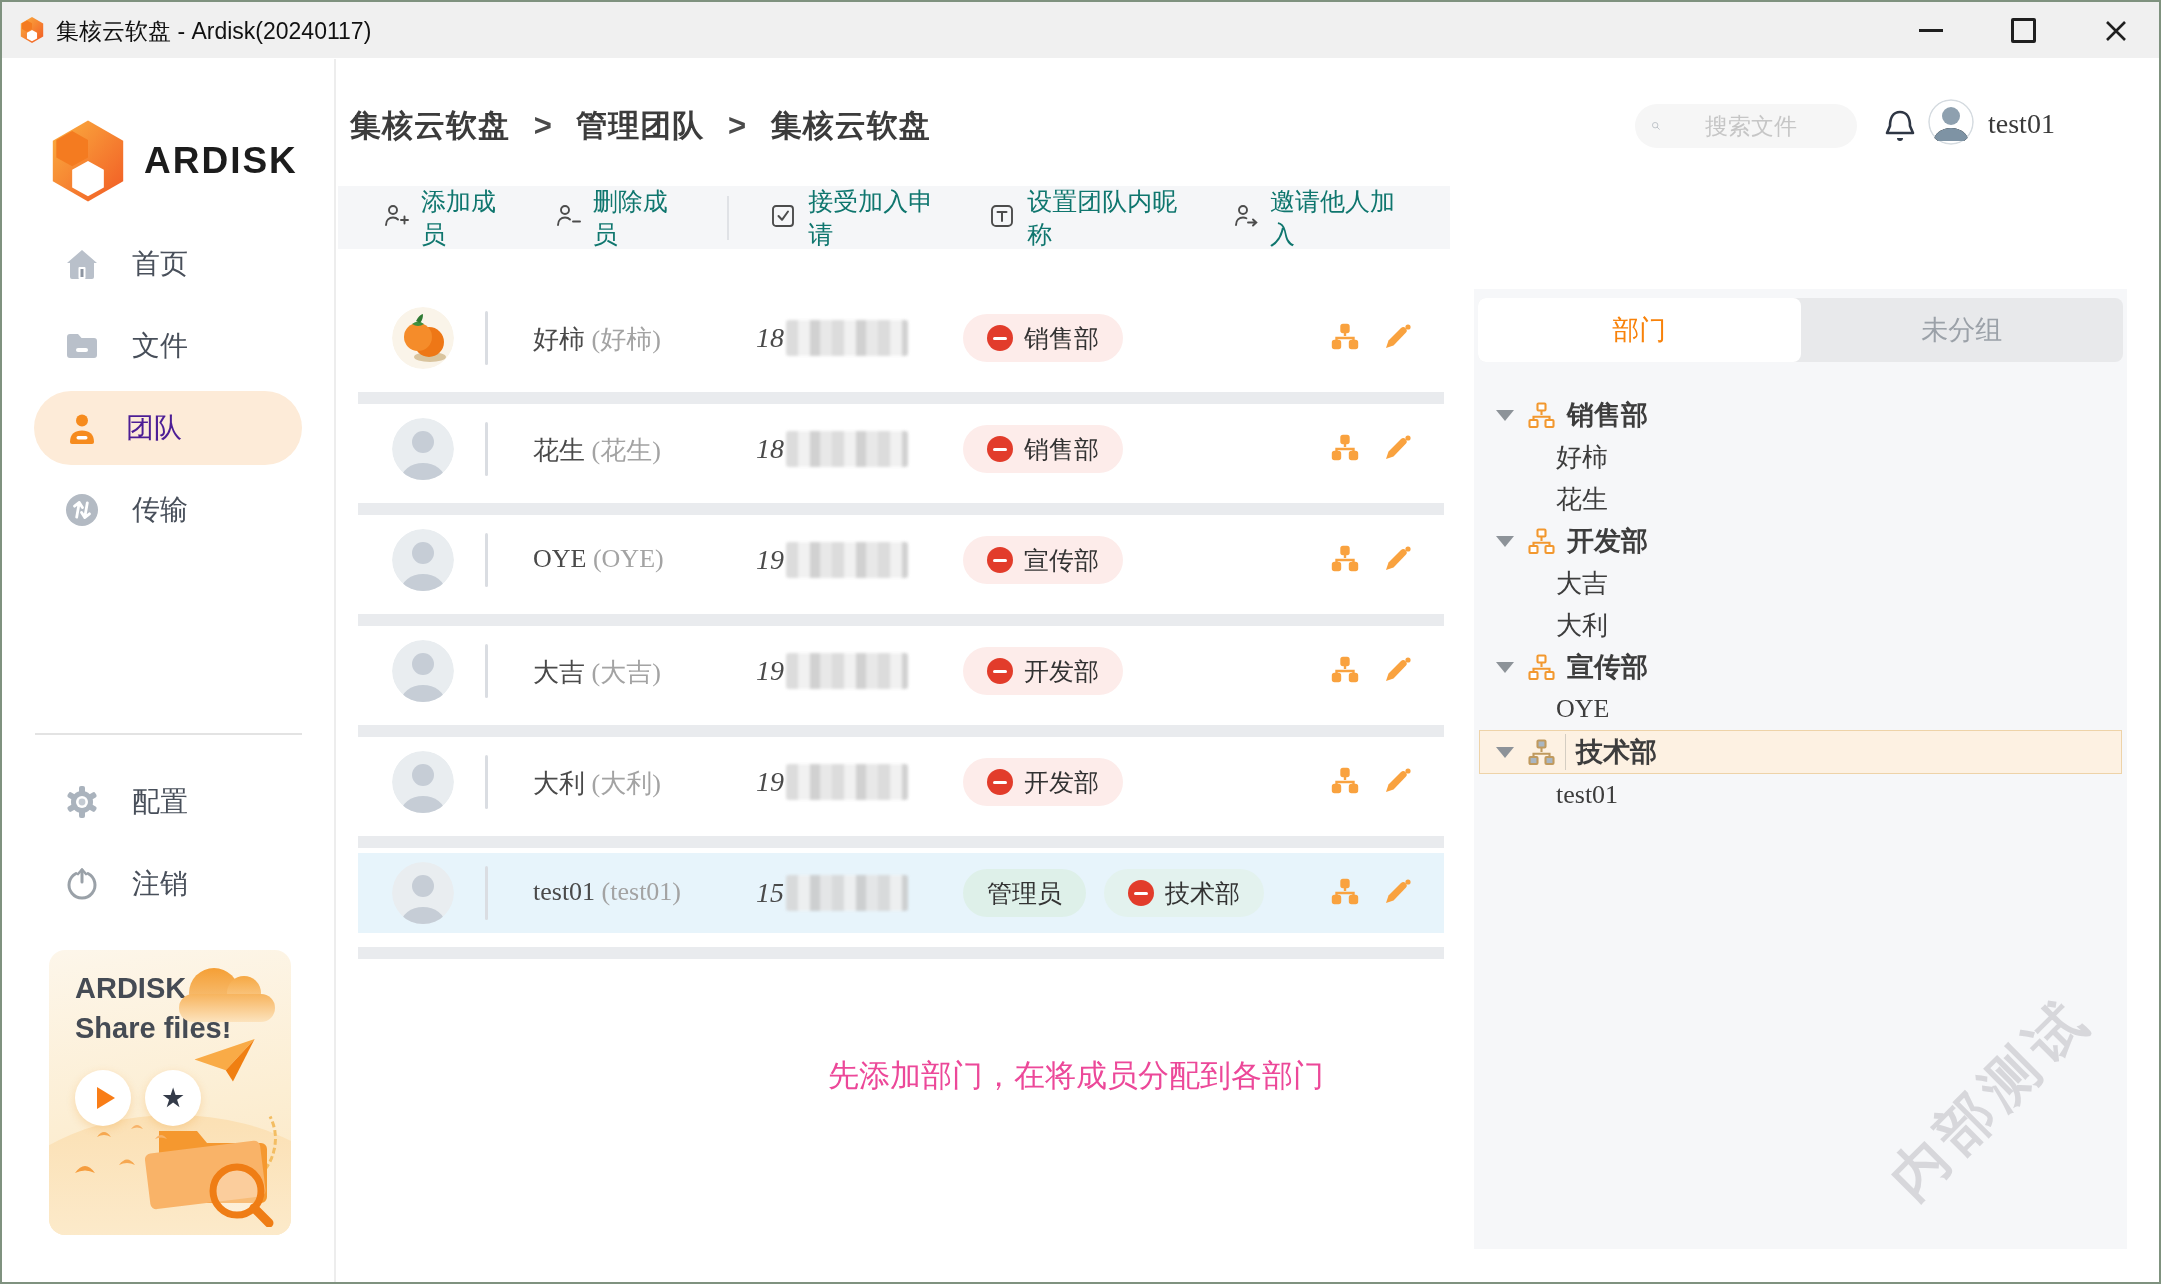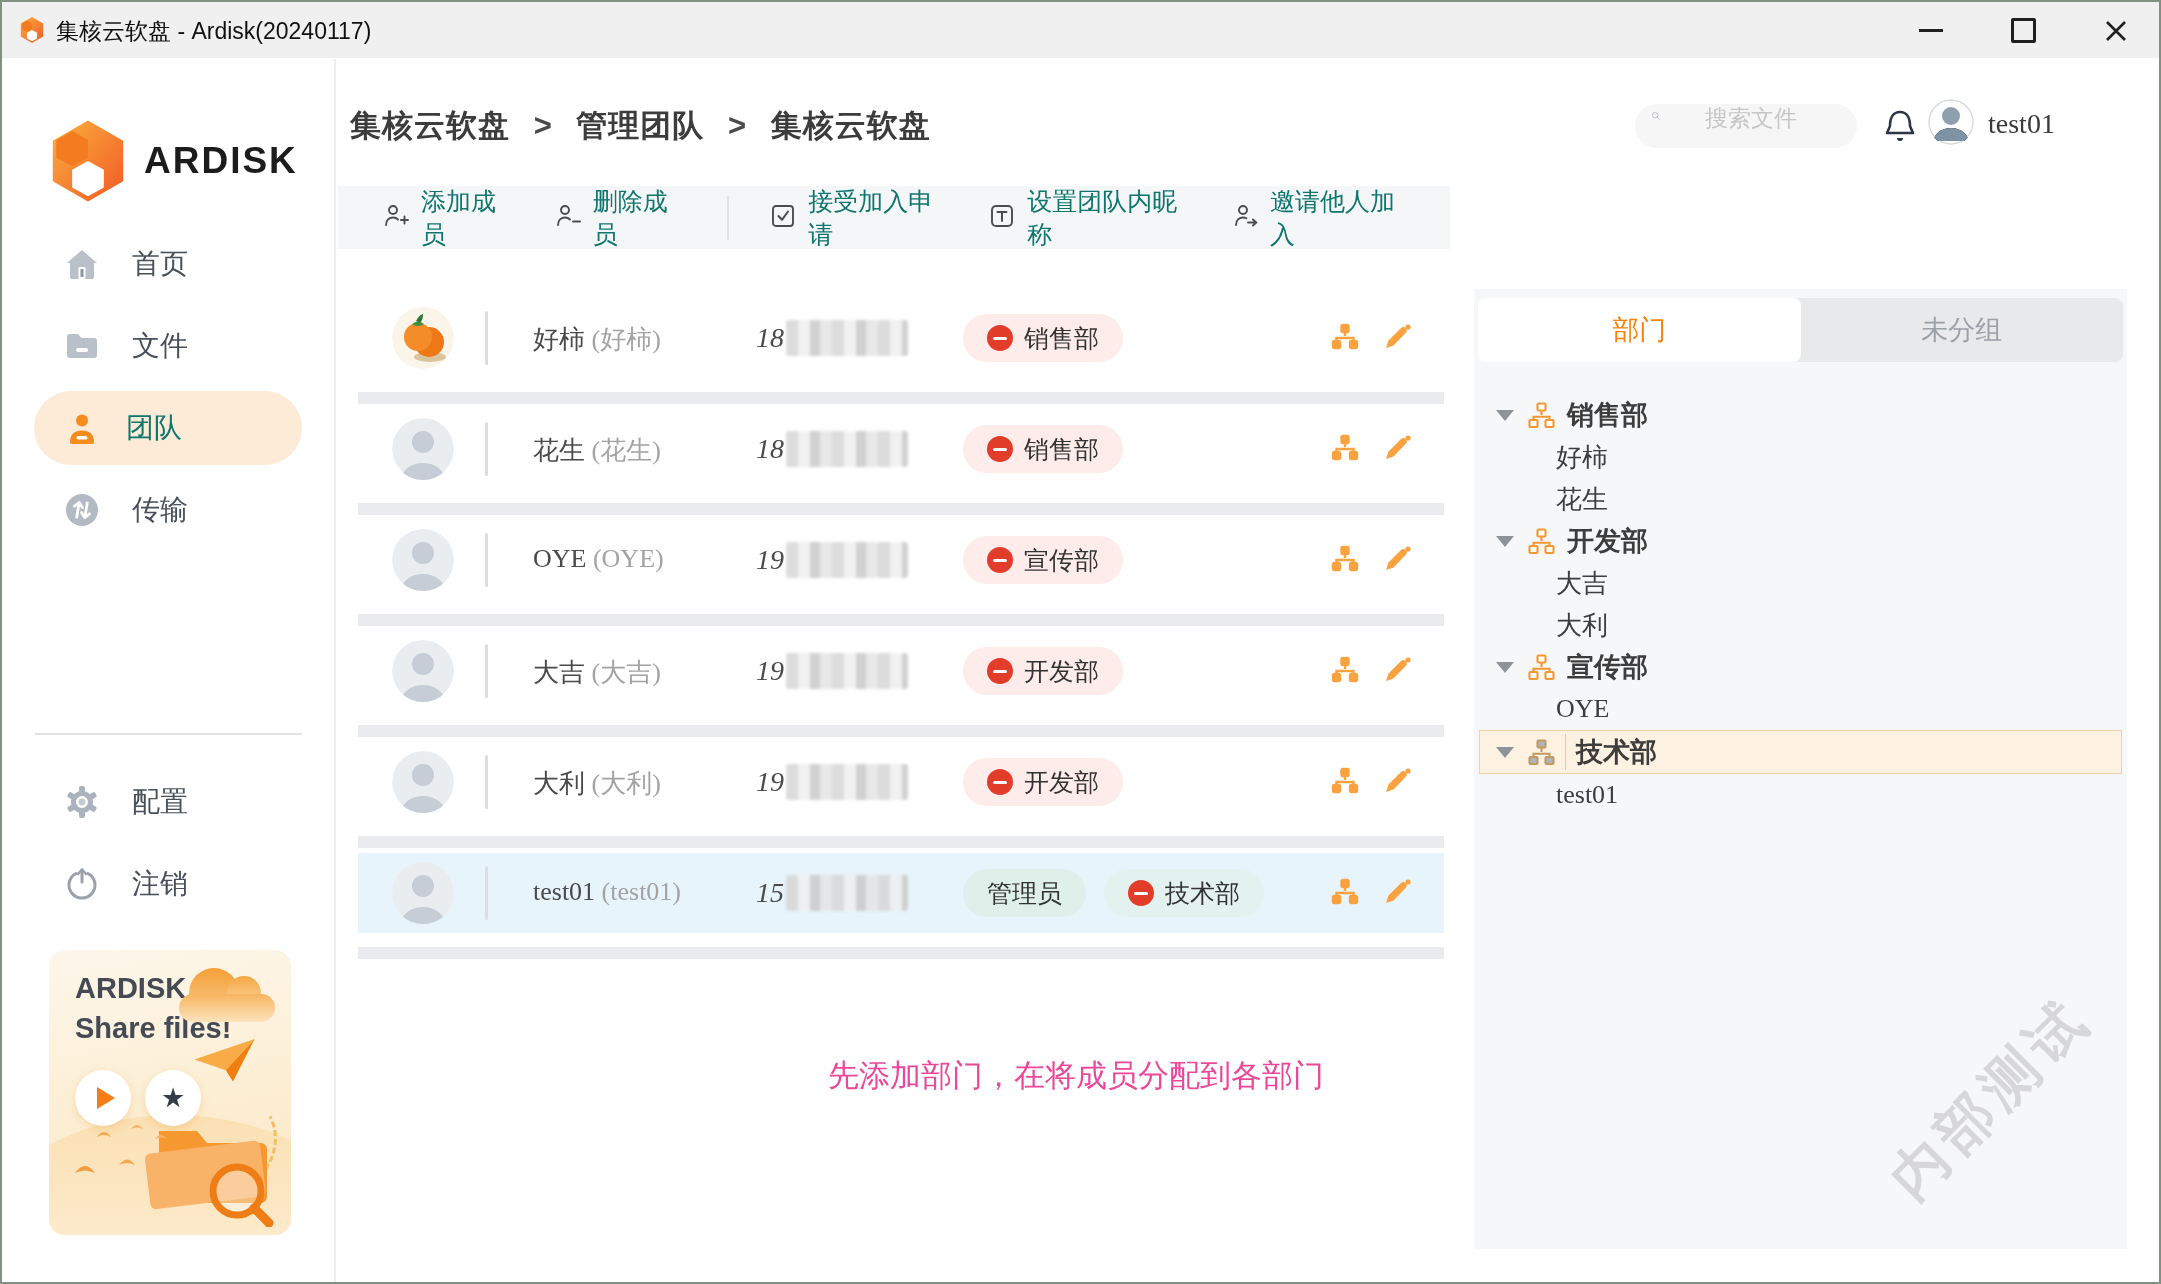--- a/index.html
+++ b/index.html
@@ -18,21 +18,21 @@
   
   .sidebar{position:absolute;left:0;top:57px;width:332px;bottom:0;background:#ffffff;border-right:2px solid #ededed;}
   .logo-wrap{position:absolute;left:42px;top:58px;display:flex;align-items:center;}
   .logo-wrap svg{width:88px;height:88px;}
   .logo-text{font-size:37px;font-weight:700;color:#1c1c1c;letter-spacing:2px;margin-left:12px;}
   .nav{position:absolute;left:32px;top:168px;width:268px;}
   .nav-item{position:relative;height:74px;margin-bottom:8px;border-radius:37px;display:flex;align-items:center;cursor:pointer;}
   .nav-item.active{background:#fdebd8;}
   .nav-icon{width:40px;height:40px;margin-left:28px;display:flex;align-items:center;justify-content:center;}
   .nav-label{margin-left:30px;font-size:28px;color:#484f5a;}
-  .nav-item.active .nav-label{color:#0f766e;margin-left:24px;}
+  .nav-item.active .nav-label{color:#4c1d95;margin-left:24px;}
   .side-divider{position:absolute;left:33px;top:674px;width:267px;height:0;border-top:2px solid #e3e3e3;}
   .nav-footer{position:absolute;left:32px;top:706px;width:268px;}
 
   
   .promo-card{position:absolute;left:47px;top:891px;width:242px;height:285px;border-radius:16px;overflow:hidden;background:linear-gradient(170deg,#fdf6ea 0%,#fceed3 55%,#fbe6c2 100%);}
   .p-t1{position:absolute;left:26px;top:22px;font-size:29px;font-weight:700;color:#454b54;}
   .p-t2{position:absolute;left:26px;top:62px;font-size:29px;font-weight:700;color:#454b54;}
   .p-cloud{position:absolute;right:16px;top:16px;width:96px;height:56px;}
   .p-cloud .c1{position:absolute;left:10px;top:2px;width:50px;height:50px;border-radius:50%;background:linear-gradient(180deg,#f59f35,#f8cf96);}
   .p-cloud .c2{position:absolute;left:48px;top:10px;width:34px;height:34px;border-radius:50%;background:linear-gradient(180deg,#f6a843,#fbd9a9);}
@@ -44,21 +44,21 @@
   .p-plane{position:absolute;right:32px;top:92px;transform:rotate(-6deg);}
   .p-arc{position:absolute;right:14px;top:138px;width:96px;height:96px;border:3px dashed #f3bd62;border-radius:50%;border-color:transparent #f3bd62 transparent transparent;transform:rotate(18deg);}
   .p-ground{position:absolute;left:-60px;bottom:-110px;width:370px;height:230px;border-radius:50%;background:linear-gradient(180deg,#fbe0b4,#fdf3de);}
   .p-folder{position:absolute;right:14px;bottom:8px;}
   .p-birds{position:absolute;left:18px;bottom:40px;}
 
   
   .content{position:absolute;left:334px;top:57px;right:0;bottom:0;background:#ffffff;}
   .breadcrumb{position:absolute;left:14px;top:46px;font-size:31px;font-weight:700;color:#3c3c3c;letter-spacing:1px;}
   .breadcrumb .sep{margin:0 14px;font-weight:700;color:#4a4a4a;}
-  .search-pill{position:absolute;left:1299px;top:45px;width:222px;height:44px;border-radius:22px;background:#f6f6f6;display:flex;align-items:flex-start;gap:32px;}
+  .search-pill{position:absolute;left:1299px;top:45px;width:222px;height:44px;border-radius:22px;background:#f6f6f6;display:flex;align-items:center;gap:32px;}
   .search-pill svg{margin-left:16px;}
   .search-pill input{border:none;outline:none;background:transparent;font-size:23px;color:#666;width:150px;margin-left:10px;font-family:inherit;}
   .search-pill input::placeholder{color:#c6c6c6;}
   .bell{position:absolute;left:1544px;top:46px;width:40px;height:44px;display:flex;align-items:center;justify-content:center;cursor:pointer;}
   .user-avatar{position:absolute;left:1592px;top:40px;width:46px;height:46px;border-radius:50%;overflow:hidden;cursor:pointer;}
   .user-name{position:absolute;left:1652px;top:49px;font-size:28px;color:#3a3a3a;font-family:"Liberation Serif","DejaVu Serif",serif;}
 
   
   .toolbar{position:absolute;left:2px;top:127px;width:1112px;height:63px;background:#f5f6f8;display:flex;align-items:center;padding-left:44px;box-sizing:border-box;}
   .tb-btn{display:flex;align-items:center;margin-right:40px;cursor:pointer;}

